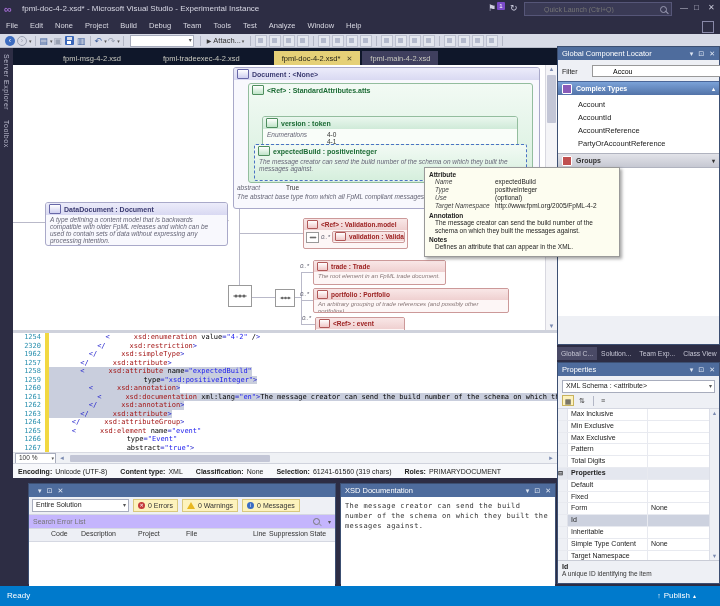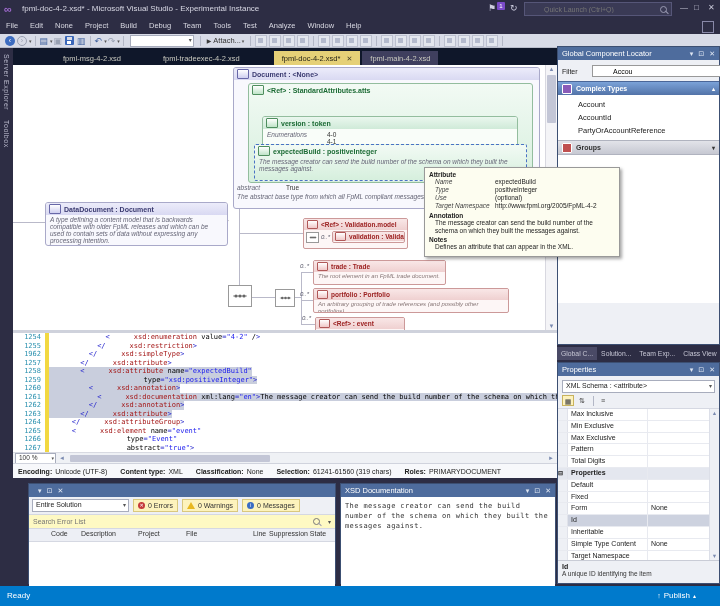--- a/index.html
+++ b/index.html
@@ -121,21 +121,21 @@
   #el-scope{width:92px;height:11px;background:#fff;border:1px solid #a8adbd;font-size:7px;color:#222;
             line-height:10px;padding-left:3px;position:relative;flex:none;}
   #el-scope::after{content:"▾";position:absolute;right:2px;top:0;font-size:6px;color:#555;}
   .elbtn{display:flex;align-items:center;background:#fdf3bd;border:1px solid #d9c87e;height:11px;
          padding:0 4px;margin-left:4px;font-size:7px;color:#333;flex:none;}
   .dotic{width:7px;height:7px;border-radius:50%;color:#fff;font-size:5px;text-align:center;line-height:7px;
          margin-right:3px;flex:none;}
   .dotic.err{background:#c43a3a;} .dotic.inf{background:#3a6cc4;}
   .triic{width:0;height:0;border-left:4px solid transparent;border-right:4px solid transparent;
          border-bottom:7px solid #e8b820;margin-right:3px;flex:none;}
-  #el-search{height:13px;background:#fef9c3;border-bottom:1px solid #d5d8e2;display:flex;align-items:center;}
+  #el-search{height:13px;background:#c4b5fd;border-bottom:1px solid #d5d8e2;display:flex;align-items:center;}
   #el-search input{flex:1;border:none;outline:none;font-size:7px;color:#333;padding:0 4px;background:transparent;
             font-family:"Liberation Sans",sans-serif;}
   #el-header{height:12px;background:#edeff5;border-bottom:1px solid #d5d8e2;position:relative;font-size:7px;color:#333;}
   #el-header span{position:absolute;top:1px;white-space:nowrap;}
   #el-body{background:#fff;height:44px;}
   
   #xsddoc{left:340px;top:483px;width:216px;height:101px;}
   #xsd-body{background:#fff;height:86px;padding:4px;font-family:"DejaVu Sans Mono",monospace;
             font-size:7px;line-height:10px;color:#333;letter-spacing:.4px;}
   
@@ -445,21 +445,21 @@
       </div>
     <div class="hd">Annotation</div>
     <p>The message creator can send the build number of the schema on which they built the messages against.</p>
     <div class="hd">Notes</div>
     <p>Defines an attribute that can appear in the XML.</p>
   </div>
 
   <div id="splitter" class="abs"></div>
   <div id="code" class="abs">
       <div class="crow"><span class="ln">1254</span><span class="chg"></span><span class="txt">            <span class="xd">&lt;</span><span class="xn">xsd:enumeration</span> value<span class="xd">=</span><span class="xv">"4-2"</span> /<span class="xd">&gt;</span></span></div>
-      <div class="crow"><span class="ln">1255</span><span class="chg"></span><span class="txt">          <span class="xd">&lt;/</span><span class="xn">xsd:restriction</span><span class="xd">&gt;</span></span></div>
+      <div class="crow"><span class="ln">2320</span><span class="chg"></span><span class="txt">          <span class="xd">&lt;/</span><span class="xn">xsd:restriction</span><span class="xd">&gt;</span></span></div>
       <div class="crow"><span class="ln">1962</span><span class="chg"></span><span class="txt">        <span class="xd">&lt;/</span><span class="xn">xsd:simpleType</span><span class="xd">&gt;</span></span></div>
       <div class="crow"><span class="ln">1257</span><span class="chg"></span><span class="txt">      <span class="xd">&lt;/</span><span class="xn">xsd:attribute</span><span class="xd">&gt;</span></span></div>
       <div class="crow sel"><span class="ln">1258</span><span class="chg"></span><span class="txt">      <span class="xd">&lt;</span><span class="xn">xsd:attribute</span> name<span class="xd">=</span><span class="xv">"expectedBuild"</span></span></div>
       <div class="crow sel"><span class="ln">1259</span><span class="chg"></span><span class="txt">                     type<span class="xd">=</span><span class="xv">"xsd:positiveInteger"</span><span class="xd">&gt;</span></span></div>
       <div class="crow sel"><span class="ln">1260</span><span class="chg"></span><span class="txt">        <span class="xd">&lt;</span><span class="xn">xsd:annotation</span><span class="xd">&gt;</span></span></div>
       <div class="crow sel"><span class="ln">1261</span><span class="chg"></span><span class="txt">          <span class="xd">&lt;</span><span class="xn">xsd:documentation</span> xml:lang<span class="xd">=</span><span class="xv">"en"</span><span class="xd">&gt;</span>The message creator can send the build number of the schema on which they built th</span></div>
       <div class="crow sel"><span class="ln">1262</span><span class="chg"></span><span class="txt">        <span class="xd">&lt;/</span><span class="xn">xsd:annotation</span><span class="xd">&gt;</span></span></div>
       <div class="crow sel"><span class="ln">1263</span><span class="chg"></span><span class="txt">      <span class="xd">&lt;/</span><span class="xn">xsd:attribute</span><span class="xd">&gt;</span></span></div>
       <div class="crow"><span class="ln">1264</span><span class="chg"></span><span class="txt">    <span class="xd">&lt;/</span><span class="xn">xsd:attributeGroup</span><span class="xd">&gt;</span></span></div>
       <div class="crow"><span class="ln">1265</span><span class="chg"></span><span class="txt">    <span class="xd">&lt;</span><span class="xn">xsd:element</span> name<span class="xd">=</span><span class="xv">"event"</span></span></div>
@@ -543,20 +543,21 @@
       <input value="Accou" style="">
     </div>
     <div class="sechdr" id="sec-ct">
       <span class="sic"></span>
       <span>Complex Types</span>
       <span class="exp">▴</span>
     </div>
     <div id="ct-list">
         <div class="ctitem">Account</div>
         <div class="ctitem">AccountId</div>
+        <div class="ctitem">AccountReference</div>
         <div class="ctitem">PartyOrAccountReference</div>
       </div>
     <div class="sechdr" id="sec-groups">
       <span class="sic"></span>
       <span>Groups</span>
       <span class="exp">▾</span>
     </div>
     <div id="loc-rest"></div>
   </div>
 

